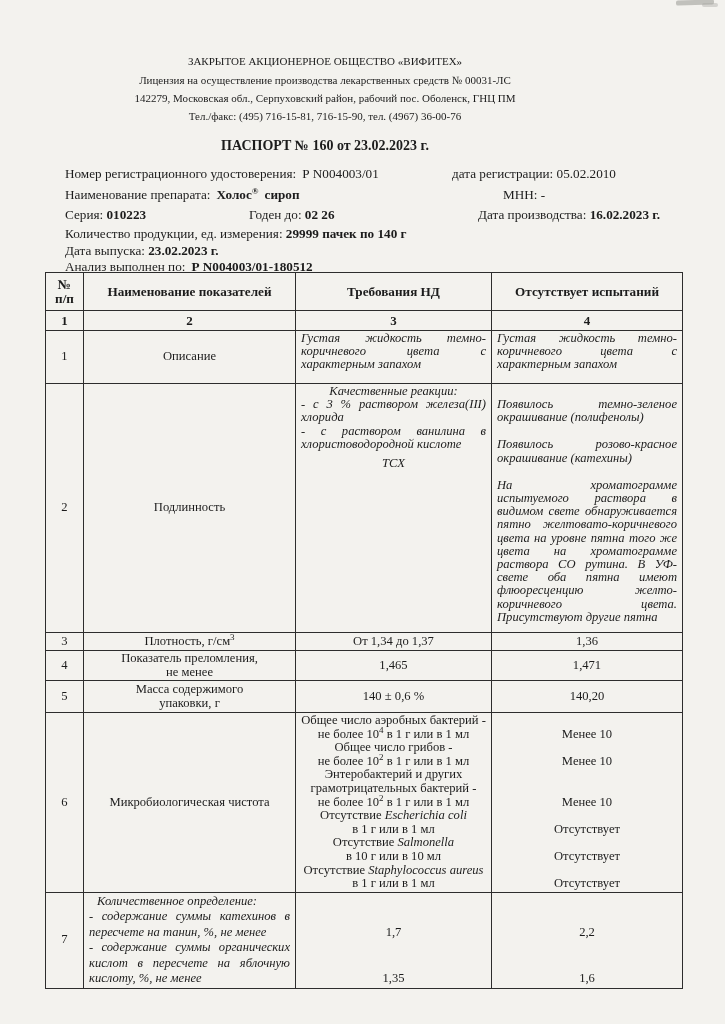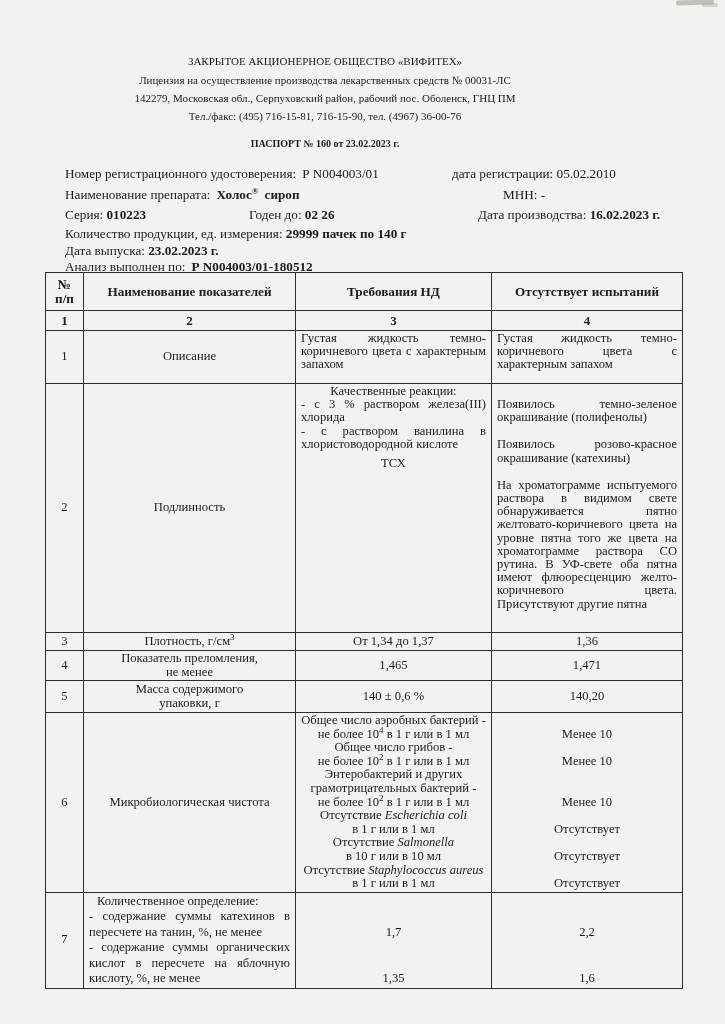--- a/index.html
+++ b/index.html
@@ -10,21 +10,21 @@
     color:#1c1c1c;
     position:relative;
     overflow:hidden;
   }
   .smudge{position:absolute;top:0;left:676px;width:38px;height:5px;background:#90908a;opacity:.5;border-radius:2px;transform:rotate(-2deg);}
   .smudge2{position:absolute;top:3px;left:702px;width:16px;height:4px;background:#a6a6a0;opacity:.4;border-radius:2px;}
 
   .hdr{position:absolute;top:52px;left:45px;width:560px;text-align:center;}
   .hdr .company{font-weight:normal;font-size:11px;line-height:19px;}
   .hdr .line{font-size:11px;line-height:18px;}
-  .hdr .title{font-weight:bold;font-size:10px;margin-top:13px;}
+  .hdr .title{font-weight:bold;font-size:14px;margin-top:13px;}
 
   .meta{position:absolute;top:166px;left:65px;width:618px;font-size:13.2px;}
   .mline{position:relative;white-space:nowrap;}
   .h21{height:21px;} .h20{height:20px;} .h19{height:19px;} .h17{height:17px;} .h16{height:16px;}
   .b{font-weight:bold;}
   .abs{position:absolute;top:0;}
   .p387{left:387px;} .p438{left:438px;} .p427{left:413px;} .p184{left:184px;}
   .gap{display:inline-block;width:6px;}
   sup{font-size:9px;line-height:0;vertical-align:super;}
 
@@ -42,21 +42,21 @@
   .tbl tbody td{line-height:13.2px;}
   .tbl tbody tr:nth-child(1){height:53px;}
   .tbl tbody tr:nth-child(2){height:249px;}
   .tbl tbody tr:nth-child(3){height:18px;}
   .tbl tbody tr:nth-child(4){height:30px;}
   .tbl tbody tr:nth-child(5){height:32px;}
   .tbl tbody tr:nth-child(6){height:178px;}
   .tbl tbody tr:nth-child(6) td{line-height:13.6px;}
   .tbl tbody tr:nth-child(7){height:93px;}
   .tbl tbody tr:nth-child(7) td{line-height:15.5px;}
-  .tbl td.vt{vertical-align:top;}
+  .tbl td.vt{vertical-align:top;font-style:italic;}
   .tbl .num{text-align:center;}
   .blk.a-c{text-align:center;}
   .blk.a-j{text-align:justify;}
   .blk.a-l{text-align:left;margin-left:8px;}
 </style>
 </head>
 <body>
 
 <div class="smudge"></div>
 <div class="smudge2"></div>

